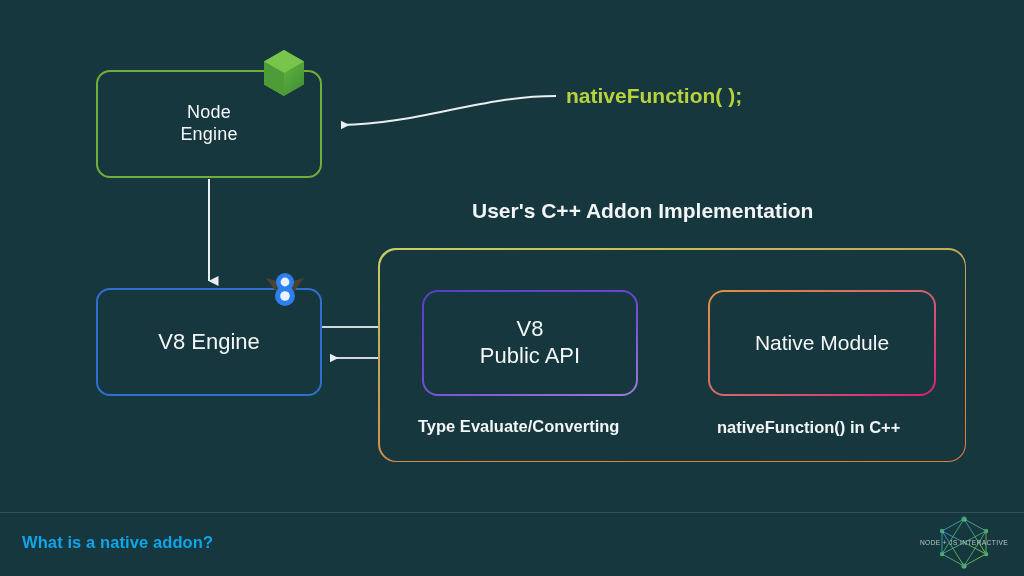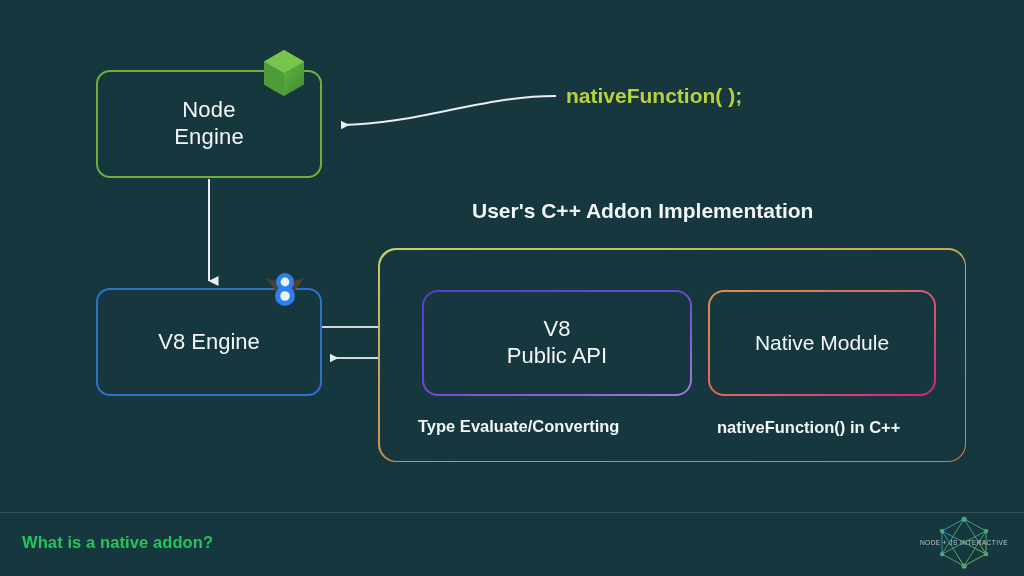--- a/index.html
+++ b/index.html
@@ -44,42 +44,42 @@
     align-items: center;
     justify-content: center;
     text-align: center;
     line-height: 1.22;
   }
 
   
   #node-runtime-box {
     left: 96px; top: 70px; width: 226px; height: 108px;
     border: 2px solid #6fb03a;
-    font-size: 22px;
+    font-size: 18px;
     letter-spacing: .2px;
   }
   
   #v8-engine-box {
     left: 96px; top: 288px; width: 226px; height: 108px;
     border: 2px solid #2f6fd0;
     font-size: 22px;
   }
 
   
   #addon-container {
     left: 378px; top: 248px; width: 588px; height: 214px;
     background: linear-gradient(170deg, #c8cf63 0%, #c3a255 40%, #d98a47 72%, #e07b3c 100%);
     border-radius: 18px;
     padding: 1.5px;
   }
   #addon-container > .inner { border-radius: 17px; }
 
   
   #v8-api-box {
-    left: 422px; top: 290px; width: 270px; height: 106px;
+    left: 422px; top: 290px; width: 216px; height: 106px;
     background: linear-gradient(160deg, #5b3ec8 0%, #6b46d6 45%, #a07ad6 100%);
   }
   
   #native-module-box {
     left: 708px; top: 290px; width: 228px; height: 106px;
     background: linear-gradient(150deg, #e0913f 0%, #d4606f 55%, #d81f78 100%);
   }
   .boxtext { font-size: 22px; color: #f4f7f7; }
   .boxtext.small { font-size: 21px; }
 
@@ -129,21 +129,21 @@
     width: 1024px; height: 64px;
     border-top: 1px solid #335057;
     box-sizing: border-box;
   }
   #footer-title {
     position: absolute;
     left: 22px; top: 20px;
     font-size: 16.5px;
     font-weight: 700;
     letter-spacing: .1px;
-    color: #22c55e;
+    color: #0ea5e9;
   }
   #footer-logo {
     position: absolute;
     left: 916px; top: 511px;
     width: 96px; height: 62px;
   }
 </style>
 </head>
 <body>
 

